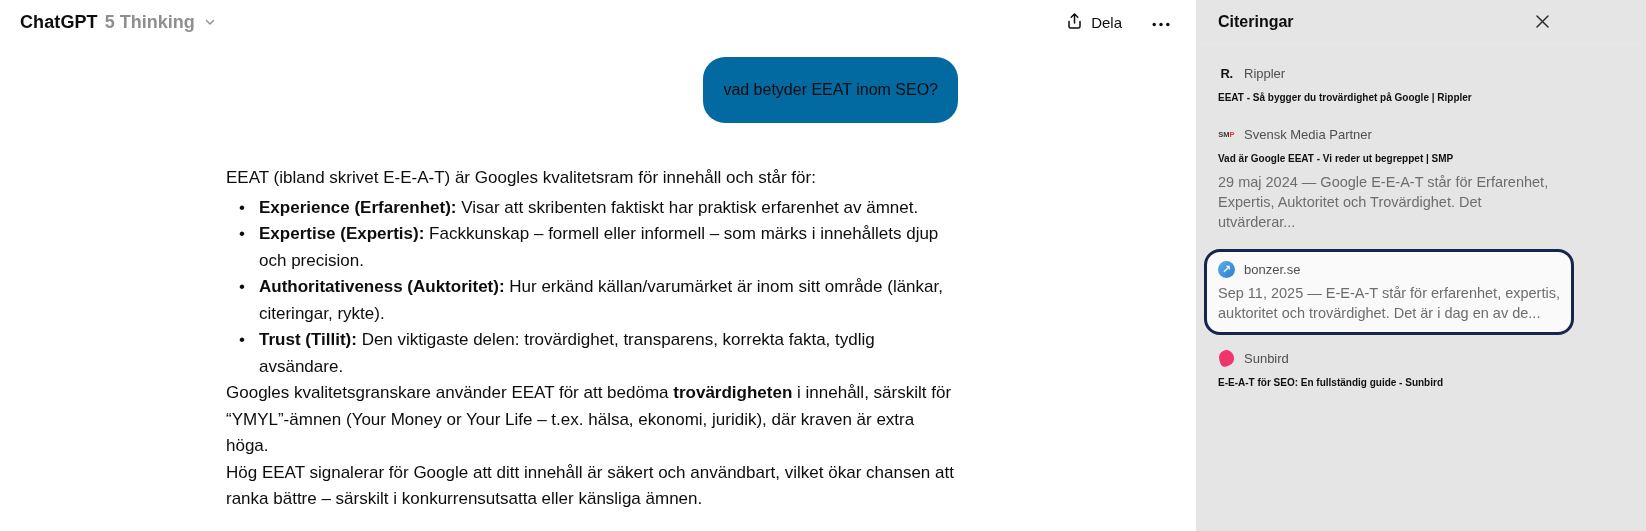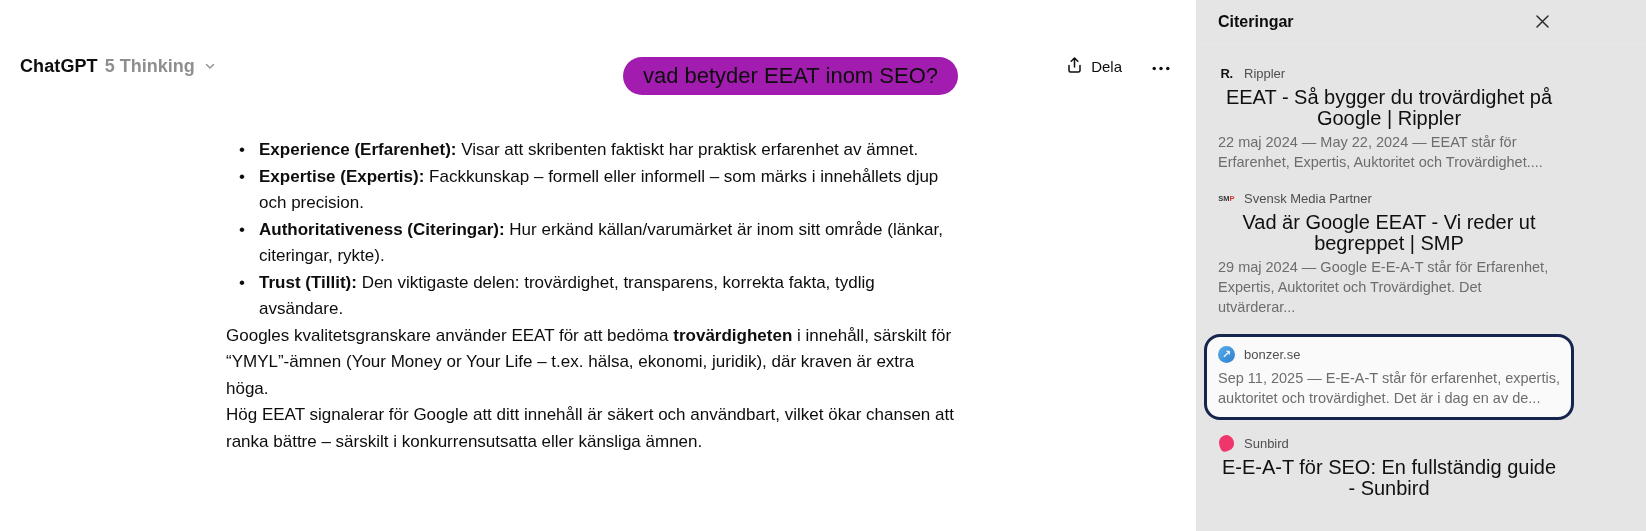--- a/index.html
+++ b/index.html
@@ -4,33 +4,33 @@
 <style>
   * { margin: 0; padding: 0; box-sizing: border-box; }
   html, body { width: 1646px; height: 531px; overflow: hidden; background: #fff;
     font-family: "Liberation Sans", "DejaVu Sans", sans-serif; color: #0d0d0d; }
 
   .app { position: relative; width: 1646px; height: 531px; background: #fff; }
 
   
   .main { position: absolute; left: 0; top: 0; width: 1196px; height: 531px; background: #fff; }
   .main-header { height: 44px; display: flex; align-items: center; justify-content: space-between;
-    padding: 0 26px 0 20px; margin-top: 44px; }
+    padding: 0 26px 0 20px; }
   .model-picker { display: flex; align-items: baseline; gap: 7px; font-size: 18px; cursor: pointer; }
   .model-picker .app-name { font-weight: 700; letter-spacing: .1px; }
   .model-picker .model-name { color: #8f8f8f; font-weight: 700; }
   .model-picker .chev { color: #8f8f8f; align-self: center; margin-left: 2px; display: flex; }
   .header-actions { display: flex; align-items: center; gap: 30px; }
   .share-btn { display: flex; align-items: center; gap: 8px; font-size: 15px; color: #0d0d0d; cursor: pointer; justify-content: center; }
   .more-btn { display: flex; align-items: center; cursor: pointer; }
 
   .chat-col { position: absolute; left: 226px; top: 44px; width: 732px; }
   .bubble-row { display: flex; justify-content: flex-end; margin-top: 13px; }
-  .user-bubble { background: #a21caf; border-radius: 22px; padding: 8px 20px;
-    font-size: 22px; line-height: 22px; color: #0d0d0d; max-width: 70%; }
+  .user-bubble { background: #0369a1; border-radius: 22px; padding: 22px 20px;
+    font-size: 16px; line-height: 22px; color: #0d0d0d; max-width: 70%; }
 
   .assistant { margin-top: 42px; font-size: 17px; line-height: 26.5px; }
   .assistant p { margin: 0; }
   .p-intro { margin-bottom: 3px; }
   ul.eeat-list { list-style: none; margin: 3px 0 0 0; }
   ul.eeat-list li { position: relative; padding-left: 33px; line-height: 26.5px; }
   ul.eeat-list li::before { content: "•"; position: absolute; left: 13px; top: 0; color: #0d0d0d; }
   .b { font-weight: 700; }
   .p-mid { margin-top: 10px; }
   h3.sec-heading { font-size: 20px; font-weight: 700; margin: 13px 0 10px; line-height: 24px; }
@@ -53,21 +53,21 @@
   .favicon { width: 17px; height: 17px; display: flex; align-items: center; justify-content: center; flex: none; }
   .fav-text { font-weight: 700; font-size: 13px; color: #111; letter-spacing: -.5px; }
   .fav-smp { font-weight: 700; font-size: 7.5px; color: #3a3a3a; letter-spacing: 0; }
   .fav-smp .p-red { color: #d4372f; }
   .fav-bonzer { width: 17px; height: 17px; border-radius: 50%;
     background: linear-gradient(135deg, #57b0ea 0%, #2f7ccc 100%);
     color: #eaf4ff; font-size: 11px; line-height: 17px; text-align: center; font-weight: 700; }
   .fav-sunbird { width: 15px; height: 16px; background: #f0356b;
     border-radius: 50% 50% 50% 30%; transform: rotate(-18deg); }
   .src-name { font-size: 13px; color: #4f4f4f; }
-  .cite-title { font-size: 20px; font-weight: 400; line-height: 21px; color: #101010; margin-bottom: 3px; text-align: center; }
+  .cite-title { font-size: 10px; font-weight: 700; line-height: 21px; color: #101010; margin-bottom: 3px; }
   .cite-snippet { font-size: 14.5px; line-height: 20px; color: #6d6d6d; }
 
   .cite-card { border: 3px solid #15254d; border-radius: 16px; background: #fafafa;
     padding: 8px 11px 9px; margin: 0 -14px 14px -14px; }
 </style>
 </head>
 <body>
 
 <div class="app">
 
@@ -105,30 +105,31 @@
         </div>
       </div>
     </div>
 
     <div class="chat-col">
       <div class="bubble-row">
         <div class="user-bubble">vad betyder EEAT inom SEO?</div>
       </div>
 
       <div class="assistant">
+        <p class="p-intro">EEAT (ibland skrivet E-E-A-T) är Googles kvalitetsram för innehåll och står för:</p>
 
         <ul class="eeat-list">
           <li>
             <span class="b">Experience (Erfarenhet):</span><span> Visar att skribenten faktiskt har praktisk erfarenhet av ämnet.</span>
           </li>
           <li>
             <span class="b">Expertise (Expertis):</span><span> Fackkunskap – formell eller informell – som märks i innehållets djup och precision.</span>
           </li>
           <li>
-            <span class="b">Authoritativeness (Citeringar):</span><span> Hur erkänd källan/varumärket är inom sitt område (länkar, citeringar, rykte).</span>
+            <span class="b">Authoritativeness (Auktoritet):</span><span> Hur erkänd källan/varumärket är inom sitt område (länkar, citeringar, rykte).</span>
           </li>
           <li>
             <span class="b">Trust (Tillit):</span><span> Den viktigaste delen: trovärdighet, transparens, korrekta fakta, tydlig avsändare.</span>
           </li>
         </ul>
 
         <p class="p-mid"><span>Googles kvalitetsgranskare använder EEAT för att bedöma </span><span class="b">trovärdigheten</span><span> i innehåll, särskilt för “YMYL”-ämnen (Your Money or Your Life – t.ex. hälsa, ekonomi, juridik), där kraven är extra höga.</span></p>
 
 
         <p class="p-after">Hög EEAT signalerar för Google att ditt innehåll är säkert och användbart, vilket ökar chansen att ranka bättre – särskilt i konkurrensutsatta eller känsliga ämnen.</p>
@@ -152,21 +153,20 @@
     <div class="cite-list">
 
       <div class="cite-item">
         <div class="src-row">
           <span class="favicon">
               <span class="fav-text">R.</span>
             </span>
           <span class="src-name">Rippler</span>
         </div>
         <div class="cite-title">EEAT - Så bygger du trovärdighet på Google | Rippler</div>
-        <div class="cite-snippet">22 maj 2024 — May 22, 2024 — EEAT står för Erfarenhet, Expertis, Auktoritet och Trovärdighet....</div>
       </div>
 
       <div class="cite-item">
         <div class="src-row">
           <span class="favicon">
               <span class="fav-smp"><span>SM</span><span class="p-red">P</span></span>
             </span>
           <span class="src-name">Svensk Media Partner</span>
         </div>
         <div class="cite-title">Vad är Google EEAT - Vi reder ut begreppet | SMP</div>

